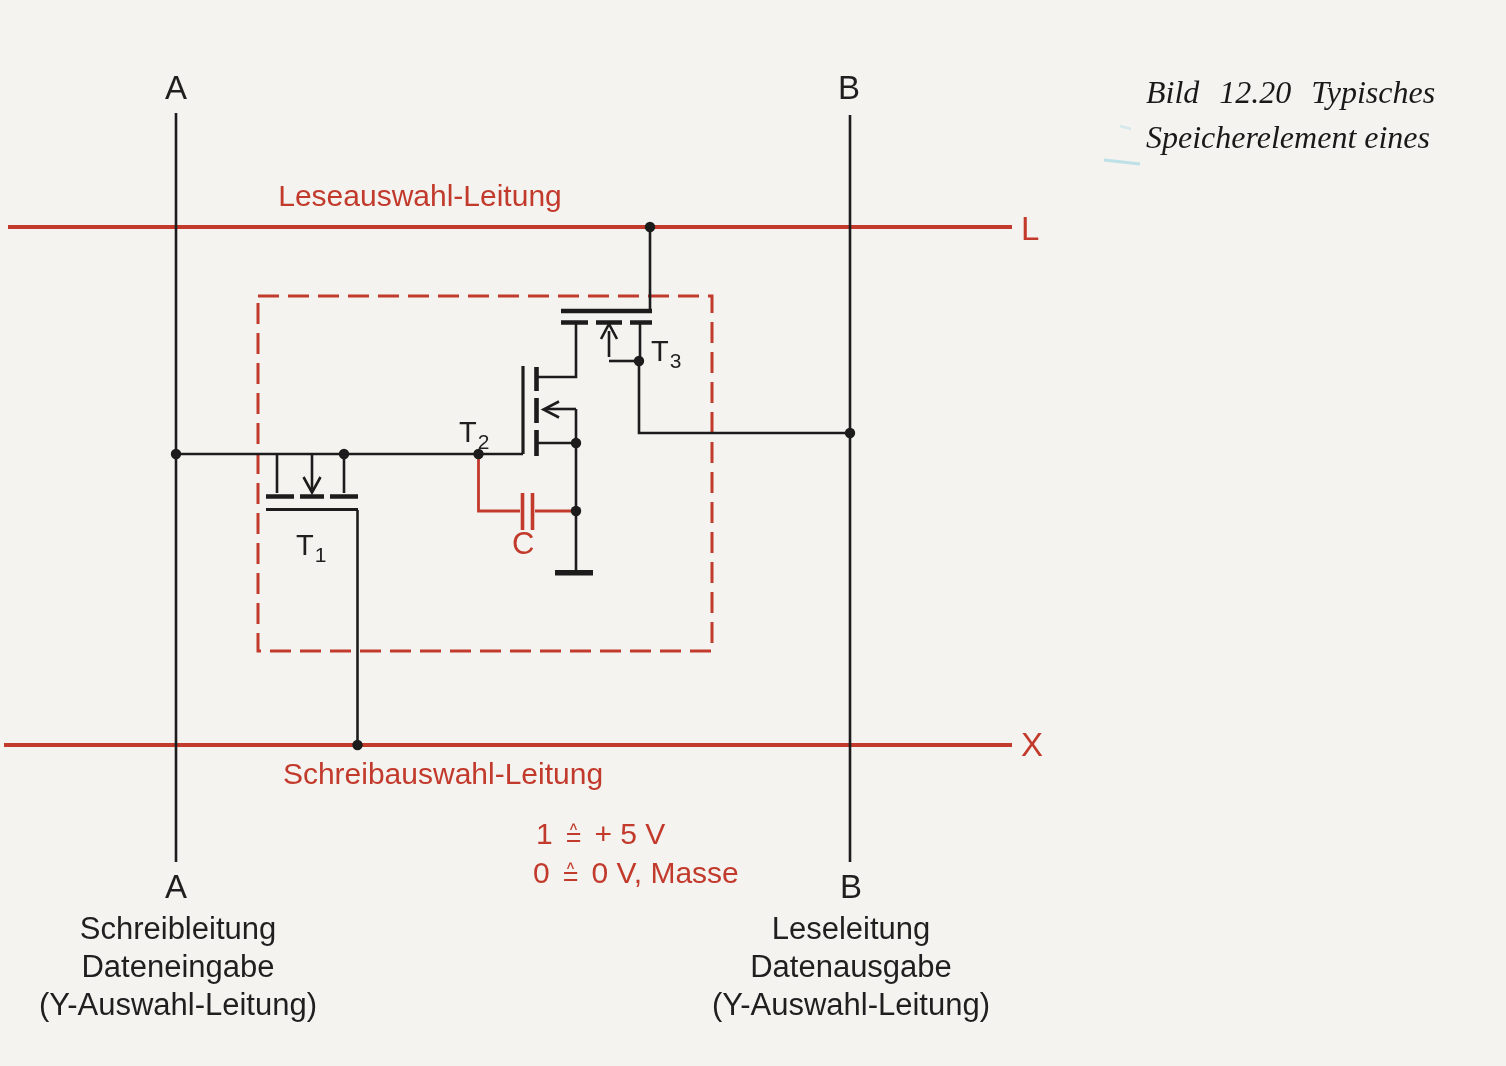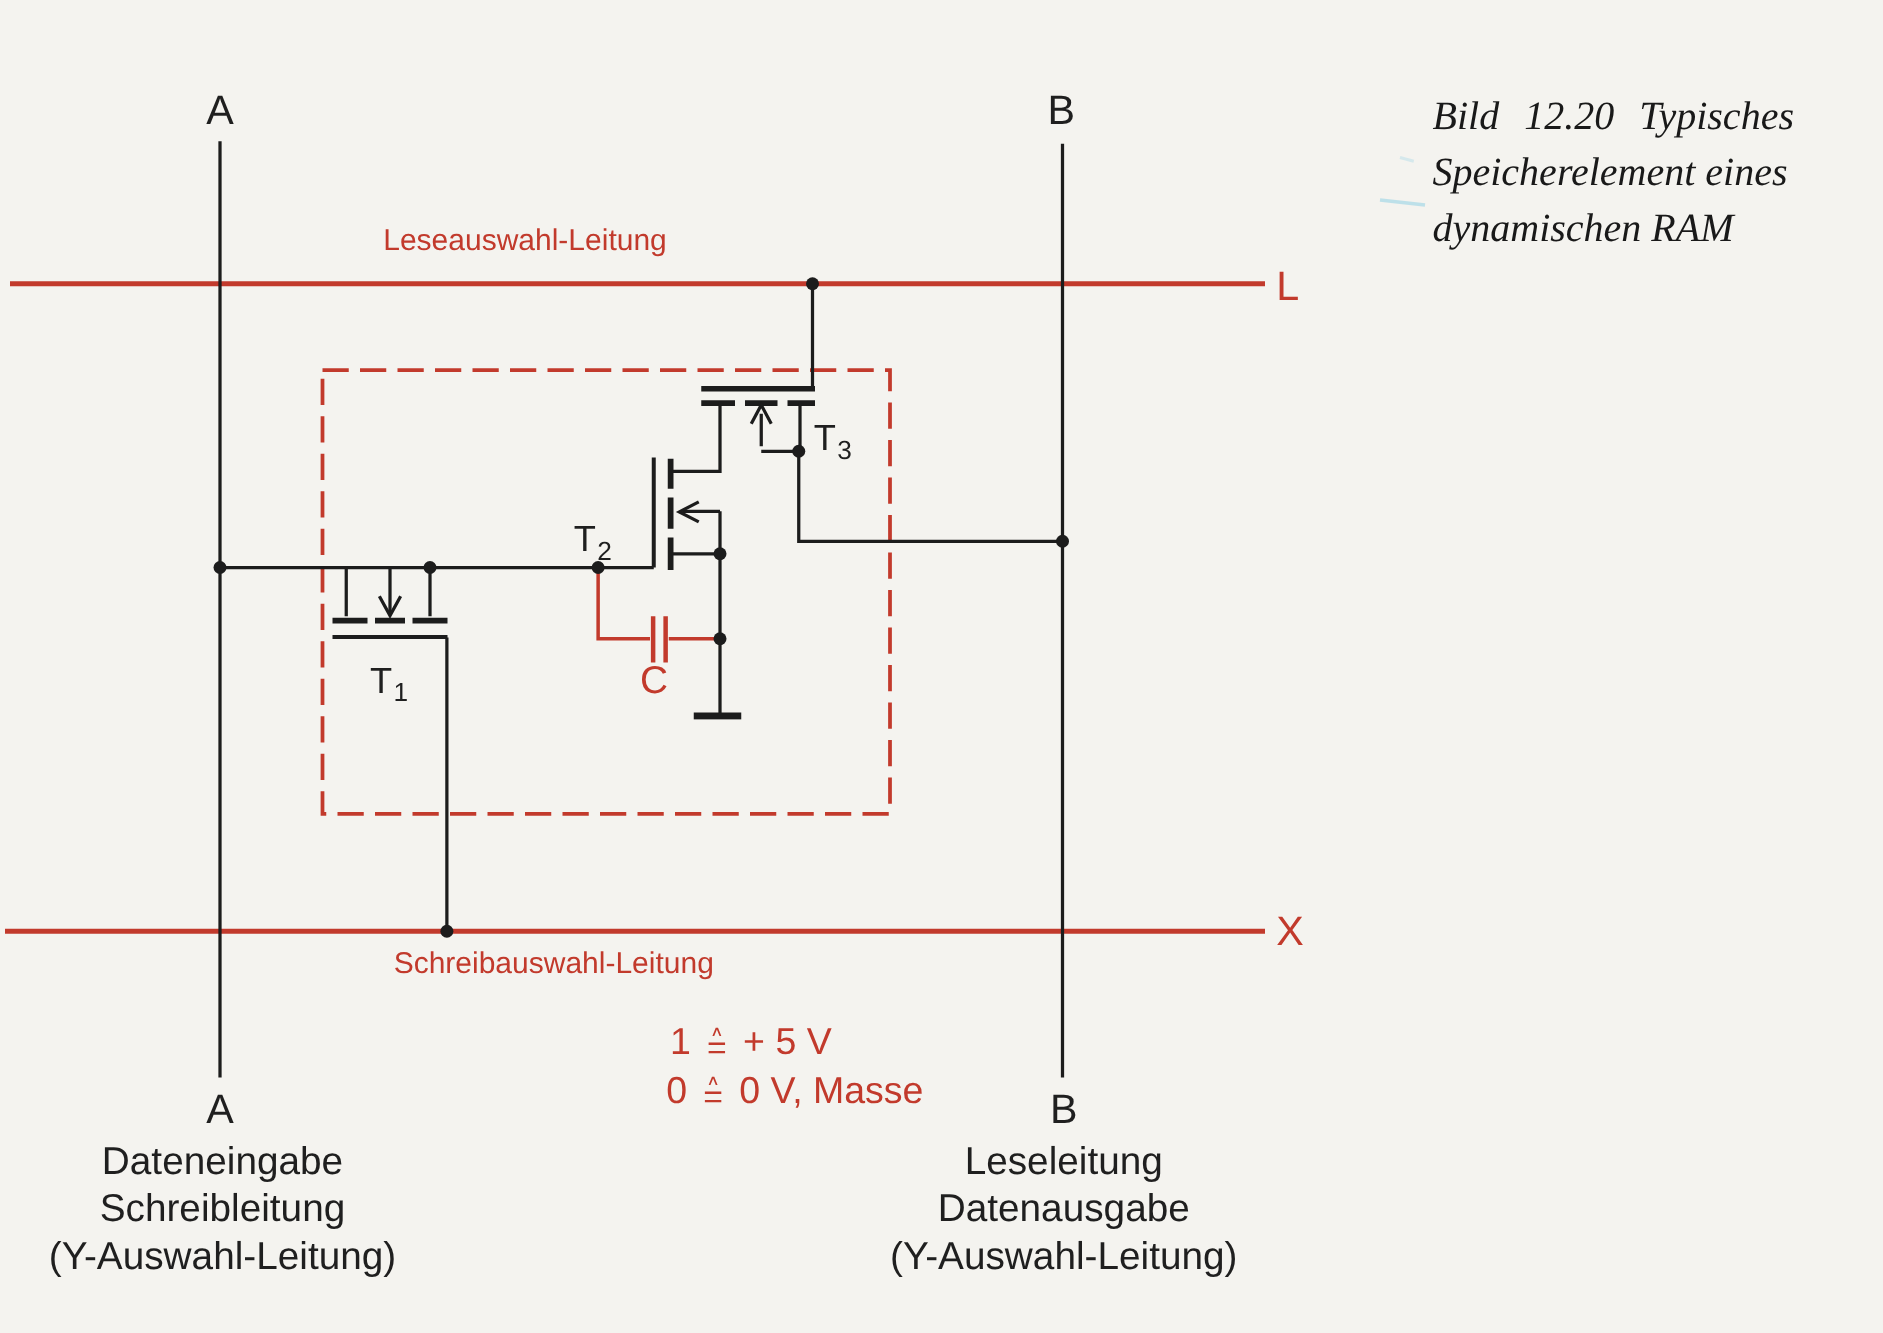--- a/index.html
+++ b/index.html
@@ -5,21 +5,21 @@
   html,body{margin:0;padding:0;}
   body{
     width:1506px;height:1066px;
     background:#f4f3ef;
     position:relative;
     overflow:hidden;
     font-family:"Liberation Sans", sans-serif;
   }
   #stage{position:absolute;inset:0;width:1506px;height:1066px;}
   svg{position:absolute;left:0;top:0;}
-  .t{position:absolute;white-space:nowrap;color:#1f1f1f;font-size:24px;}
+  .t{position:absolute;white-space:nowrap;color:#1f1f1f;font-size:30px;}
   .ctr{transform:translateX(-50%);text-align:center;}
   .red{color:#c23a2c;}
   .big{font-size:33px;}
   .comp{font-size:29px;letter-spacing:1px;margin-top:12px;}
   .comp sub{font-size:21px;vertical-align:-7px;}
   .desc{font-size:31px;line-height:38px;}
   .caption{
     font-family:"Liberation Serif", serif;
     font-style:italic;
     font-size:32px;line-height:45px;color:#191919;
@@ -143,29 +143,28 @@
       <span class="hat">∧</span>
       <span class="eq">=</span>
     </span>
     <span>0 V, Masse</span>
   </div>
 
   <div class="t big ctr" style="left:176px;top:868px;">A</div>
   <div class="t big ctr" style="left:851px;top:868px;">B</div>
 
   <div class="t desc ctr" style="left:178px;top:910px;">
+    <div>Schreibleitung</div>
     <div>Dateneingabe</div>
-    <div>Schreibleitung</div>
     <div>(Y-Auswahl-Leitung)</div>
   </div>
   <div class="t desc ctr" style="left:851px;top:910px;">
     <div>Leseleitung</div>
     <div>Datenausgabe</div>
     <div>(Y-Auswahl-Leitung)</div>
   </div>
 
   <div class="t caption" style="left:1146px;top:70px;">
     <div class="cap-l1">Bild 12.20 Typisches</div>
     <div>Speicherelement eines</div>
-    <div>dynamischen RAM</div>
   </div>
 
 </div>
 
 </body></html>

